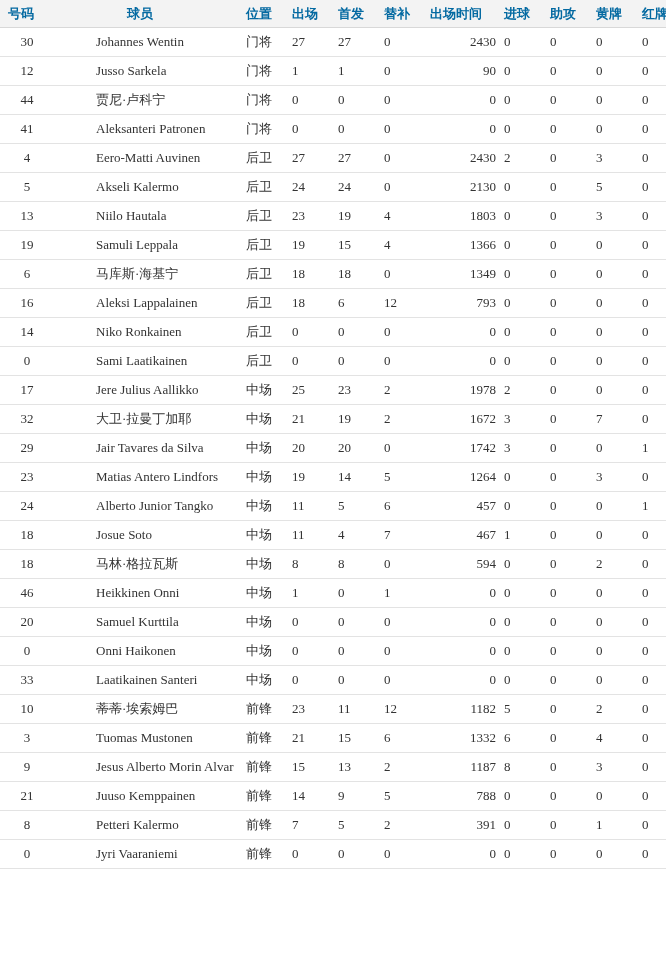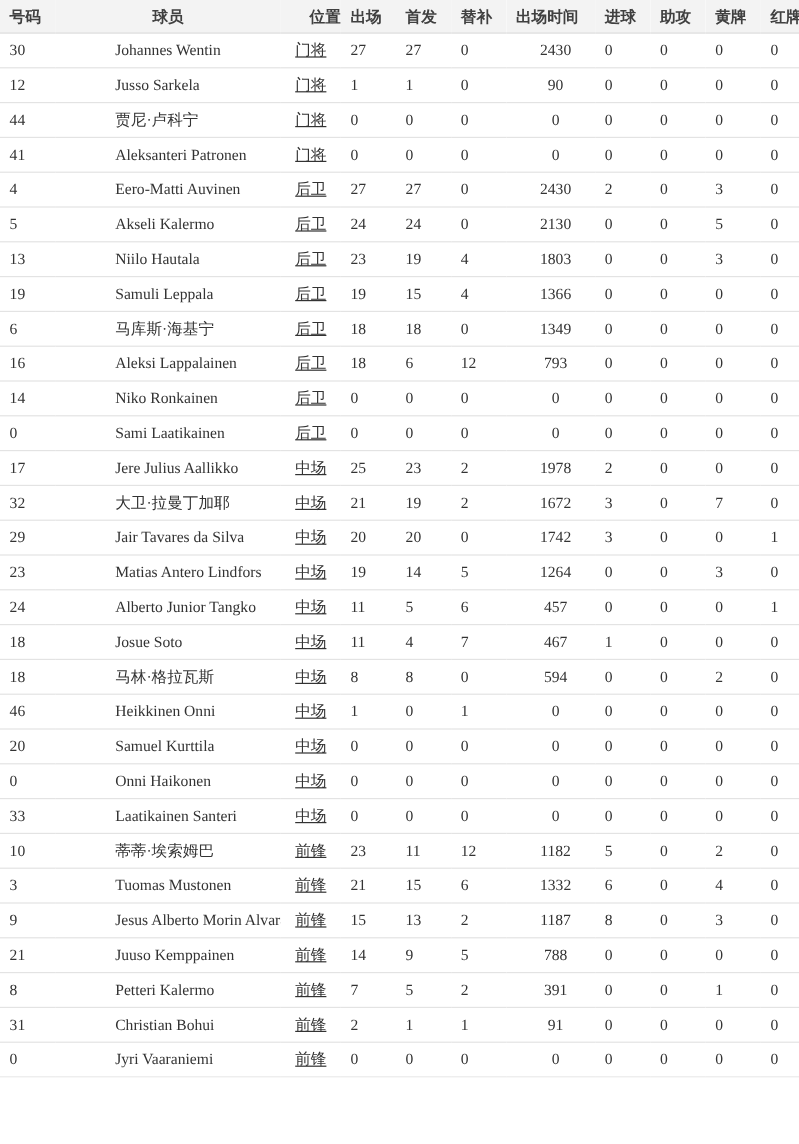--- a/index.html
+++ b/index.html
@@ -25,48 +25,48 @@
     padding: 0;
     height: 28px;
     vertical-align: middle;
     white-space: nowrap;
     overflow: hidden;
   }
   table.squad-table thead th {
     background: #f3f3f3;
     border-bottom: 1px solid #d8d8d8;
     font-weight: bold;
-    color: #404040;
+    color: #0369a1;
     font-size: 13px;
     height: 27px;
   }
   
   col.c-num     { width: 46px; }
   col.c-player  { width: 188px; }
   col.c-pos     { width: 50px; }
   col.c-apps    { width: 46px; }
   col.c-starts  { width: 46px; }
   col.c-sub     { width: 46px; }
   col.c-mins    { width: 74px; }
   col.c-goals   { width: 46px; }
   col.c-assists { width: 46px; }
   col.c-yellow  { width: 46px; }
   col.c-red     { width: 32px; }
 
   th.th-num      { text-align: left; padding-left: 8px !important; }
   th.th-player   { text-align: center; font-family: Liberation Mono, monospace; }
-  th.th-pos      { text-align: right; }
+  th.th-pos      { text-align: center; }
   th.th-stat     { text-align: left; padding-left: 8px !important; }
   th.th-mins     { text-align: left; padding-left: 8px !important; }
 
-  td.td-num      { text-align: left;   padding-left: 8px !important; }
+  td.td-num      { text-align: center;   padding-left: 8px !important; }
   td.td-player   { text-align: left;   padding-left: 50px !important; }
-  td.td-pos      { text-align: center; text-decoration: underline; }
+  td.td-pos      { text-align: center; }
   td.td-stat     { text-align: left;   padding-left: 8px !important; }
-  td.td-mins     { text-align: center;   padding-left: 8px !important; }
+  td.td-mins     { text-align: right;   padding-left: 8px !important; }
 
   tbody tr:last-child td { border-bottom: 1px solid #e3e3e3; }
 </style>
 </head>
 <body>
 
 <table class="squad-table">
   <colgroup>
     <col class="c-num">
       <col class="c-player">
@@ -454,33 +454,20 @@
         <td class="td-stat">7</td>
         <td class="td-stat">5</td>
         <td class="td-stat">2</td>
         <td class="td-mins">391</td>
         <td class="td-stat">0</td>
         <td class="td-stat">0</td>
         <td class="td-stat">1</td>
         <td class="td-stat">0</td>
       </tr>
       <tr>
-        <td class="td-num">31</td>
-        <td class="td-player">Christian Bohui</td>
-        <td class="td-pos">前锋</td>
-        <td class="td-stat">2</td>
-        <td class="td-stat">1</td>
-        <td class="td-stat">1</td>
-        <td class="td-mins">91</td>
-        <td class="td-stat">0</td>
-        <td class="td-stat">0</td>
-        <td class="td-stat">0</td>
-        <td class="td-stat">0</td>
-      </tr>
-      <tr>
         <td class="td-num">0</td>
         <td class="td-player">Jyri Vaaraniemi</td>
         <td class="td-pos">前锋</td>
         <td class="td-stat">0</td>
         <td class="td-stat">0</td>
         <td class="td-stat">0</td>
         <td class="td-mins">0</td>
         <td class="td-stat">0</td>
         <td class="td-stat">0</td>
         <td class="td-stat">0</td>

